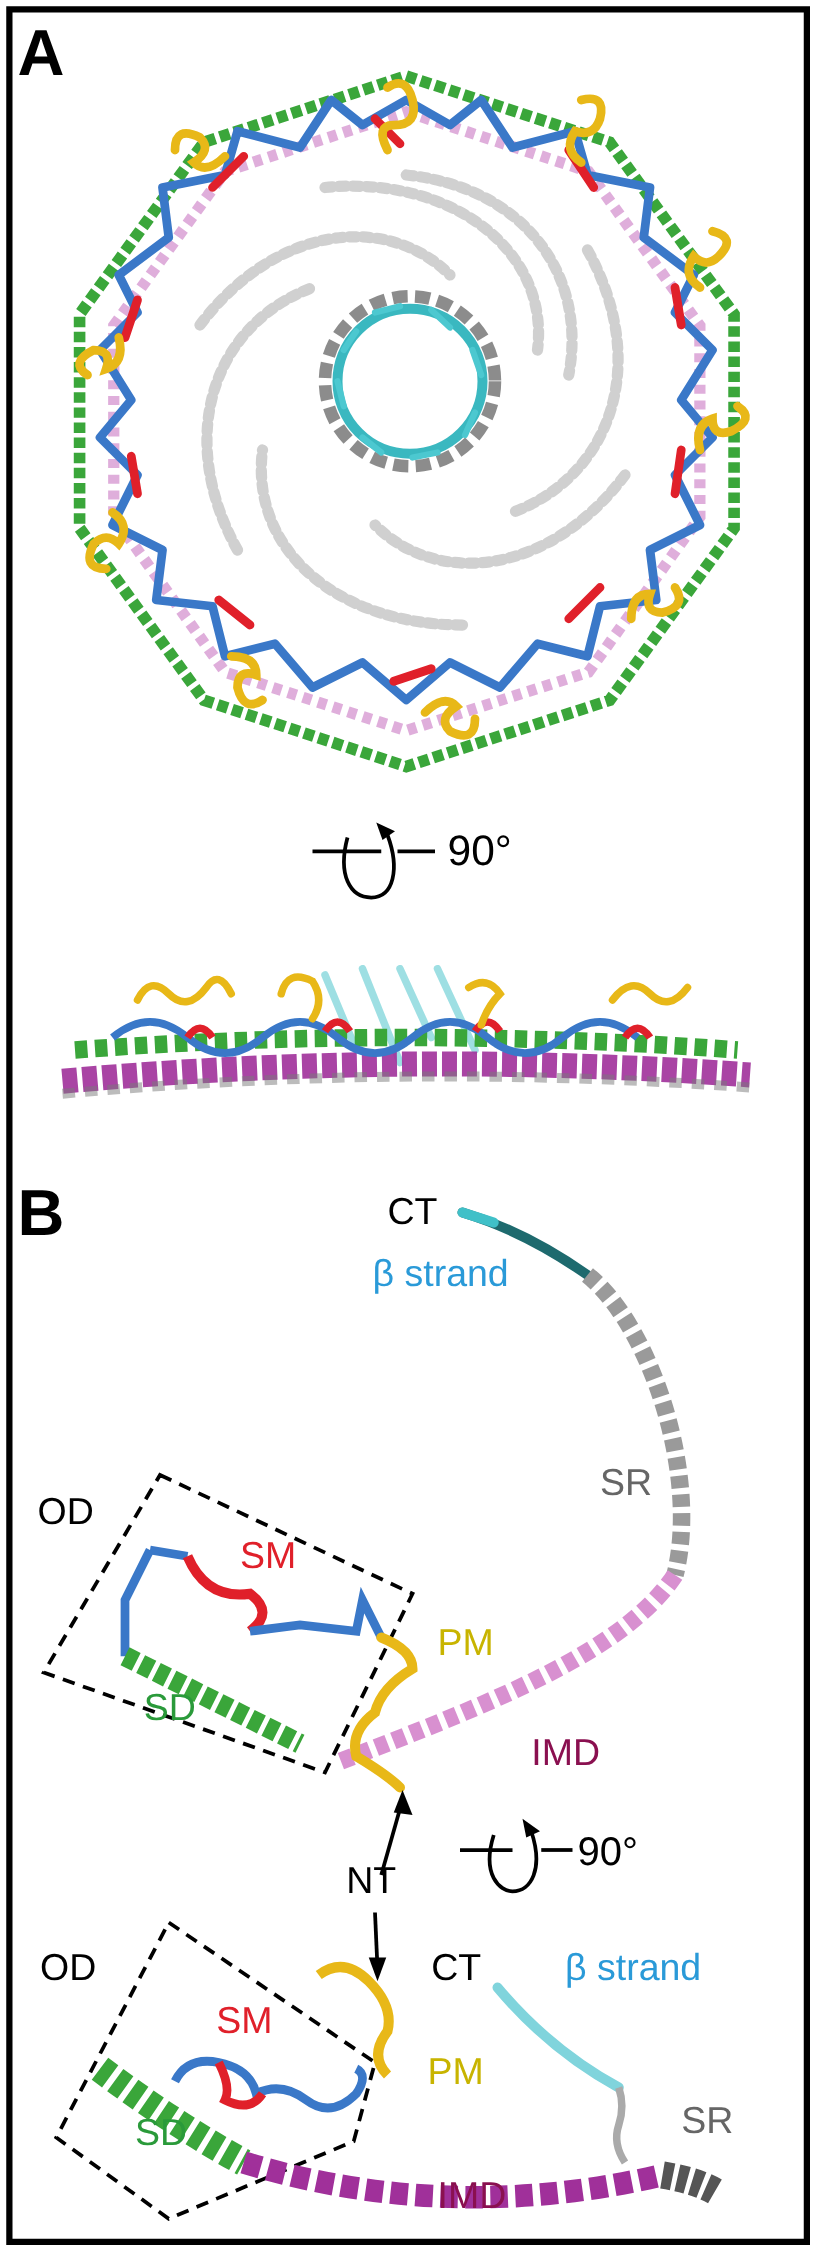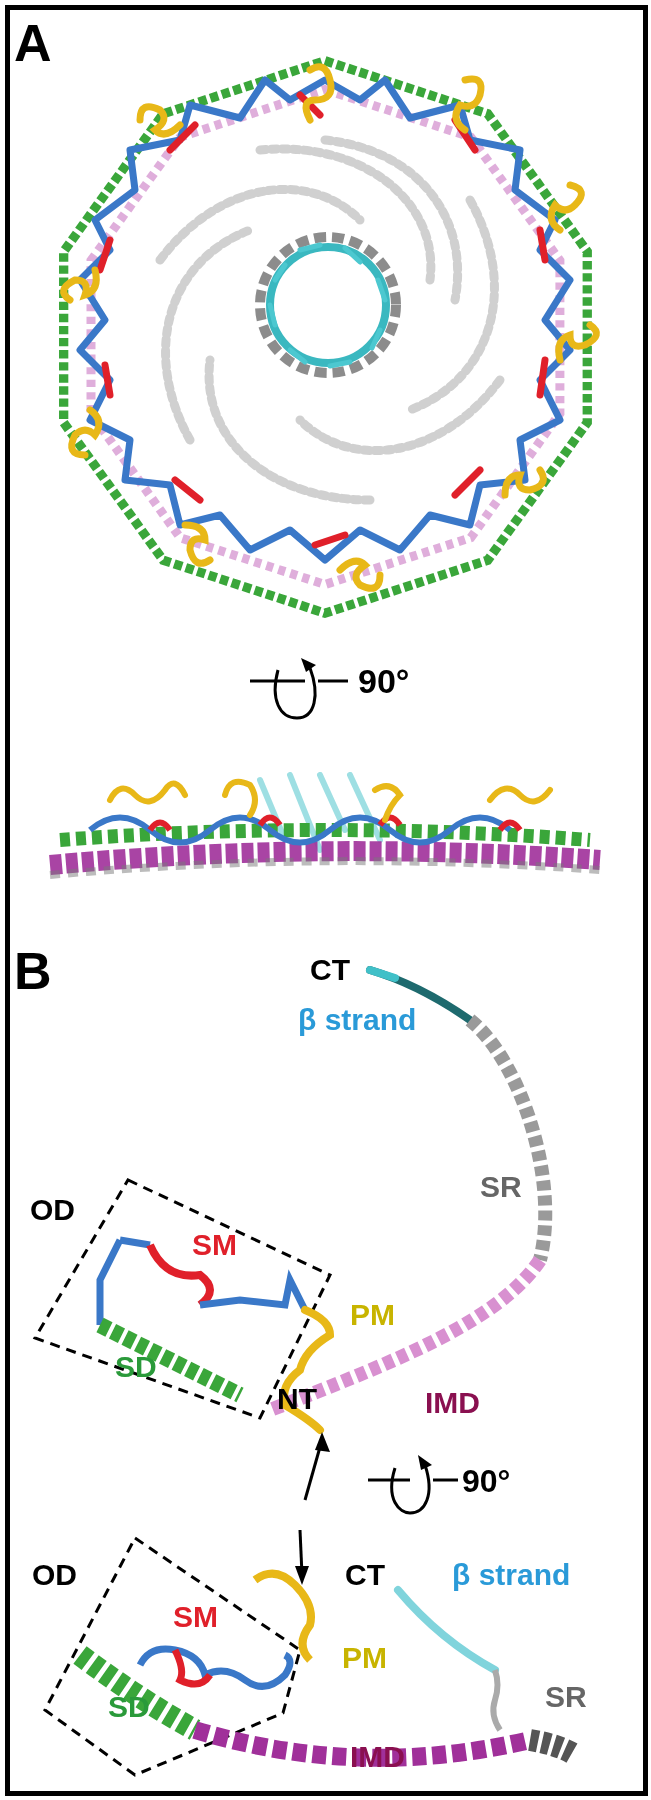--- a/index.html
+++ b/index.html
@@ -1,19 +1,19 @@
 <!DOCTYPE html>
 <html><head>
 <meta charset="utf-8">
 <style>
   html, body { margin: 0; padding: 0; background: #ffffff; }
   body { width: 651px; height: 1800px; position: relative; overflow: hidden; font-family: "Liberation Sans", sans-serif; }
   .frame { position: absolute; left: 5px; top: 5px; width: 633px; height: 1781px; border: 5px solid #000; background: #fff; }
   .panel-letter { position: absolute; font-family: "Liberation Sans", sans-serif; font-weight: bold; font-size: 52px; color: #000; line-height: 1; }
-  .lbl { position: absolute; font-family: "Liberation Sans", sans-serif; font-size: 30px; line-height: 1; white-space: nowrap; font-weight: bold; }
+  .lbl { position: absolute; font-family: "Liberation Sans", sans-serif; font-size: 30px; line-height: 1; white-space: nowrap; }
   svg { position: absolute; left: 0; top: 0; }
 </style>
 </head>
 <body>
 
 <div class="frame"></div>
 
 <div class="panel-letter" style="left:14px;top:17px;">A</div>
 
 <svg width="651" height="640" viewBox="0 0 651 640">
@@ -152,21 +152,21 @@
 </svg>
 
 <div class="lbl" style="left:310px;top:955px;color:#000;">CT</div>
 <div class="lbl" style="left:298px;top:1005px;color:#2a9ad8;">β strand</div>
 <div class="lbl" style="left:480px;top:1172px;color:#666;">SR</div>
 <div class="lbl" style="left:30px;top:1195px;color:#000;">OD</div>
 <div class="lbl" style="left:192px;top:1230px;color:#e0202a;">SM</div>
 <div class="lbl" style="left:350px;top:1300px;color:#c8b400;">PM</div>
 <div class="lbl" style="left:115px;top:1352px;color:#2a9a3a;">SD</div>
 <div class="lbl" style="left:425px;top:1388px;color:#8a1050;">IMD</div>
-<div class="lbl" style="left:277px;top:1384px;color:#000;">NT</div>
+<div class="lbl" style="left:277px;top:1490px;color:#000;">NT</div>
 <div class="lbl" style="left:462px;top:1465px;color:#000;font-size:32px;">90°</div>
 
 <div class="lbl" style="left:32px;top:1560px;color:#000;">OD</div>
 <div class="lbl" style="left:345px;top:1560px;color:#000;">CT</div>
 <div class="lbl" style="left:452px;top:1560px;color:#2a9ad8;">β strand</div>
 <div class="lbl" style="left:173px;top:1602px;color:#e0202a;">SM</div>
 <div class="lbl" style="left:342px;top:1643px;color:#c8b400;">PM</div>
 <div class="lbl" style="left:545px;top:1682px;color:#666;">SR</div>
 <div class="lbl" style="left:108px;top:1692px;color:#2a9a3a;">SD</div>
 <div class="lbl" style="left:350px;top:1742px;color:#8a1050;">IMD</div>

